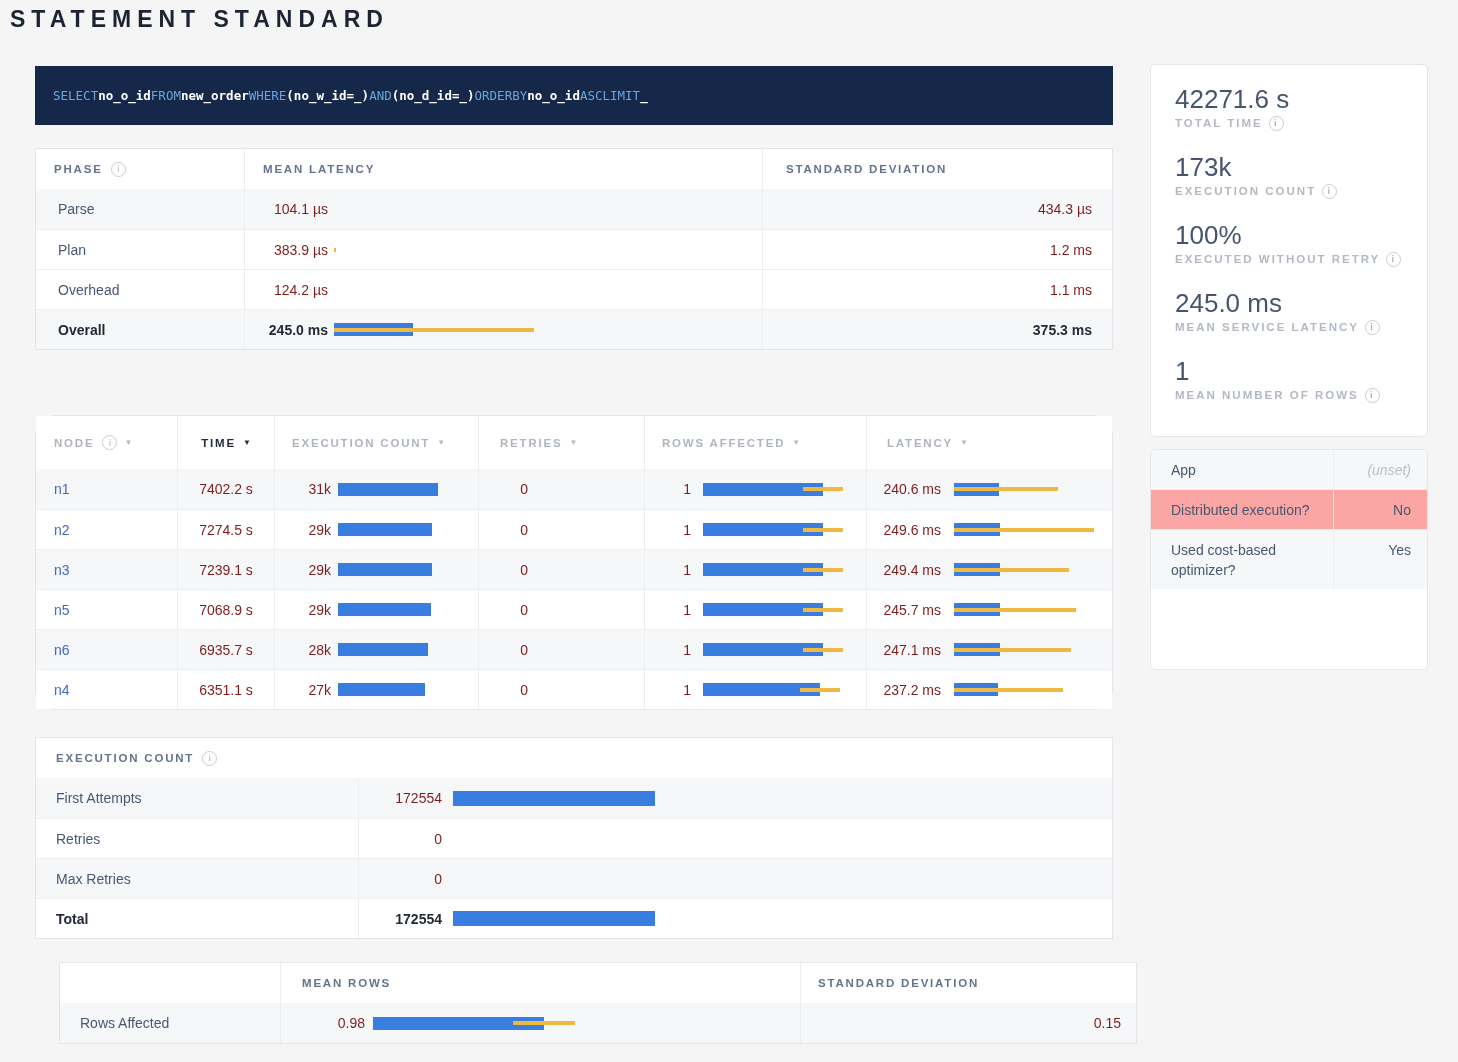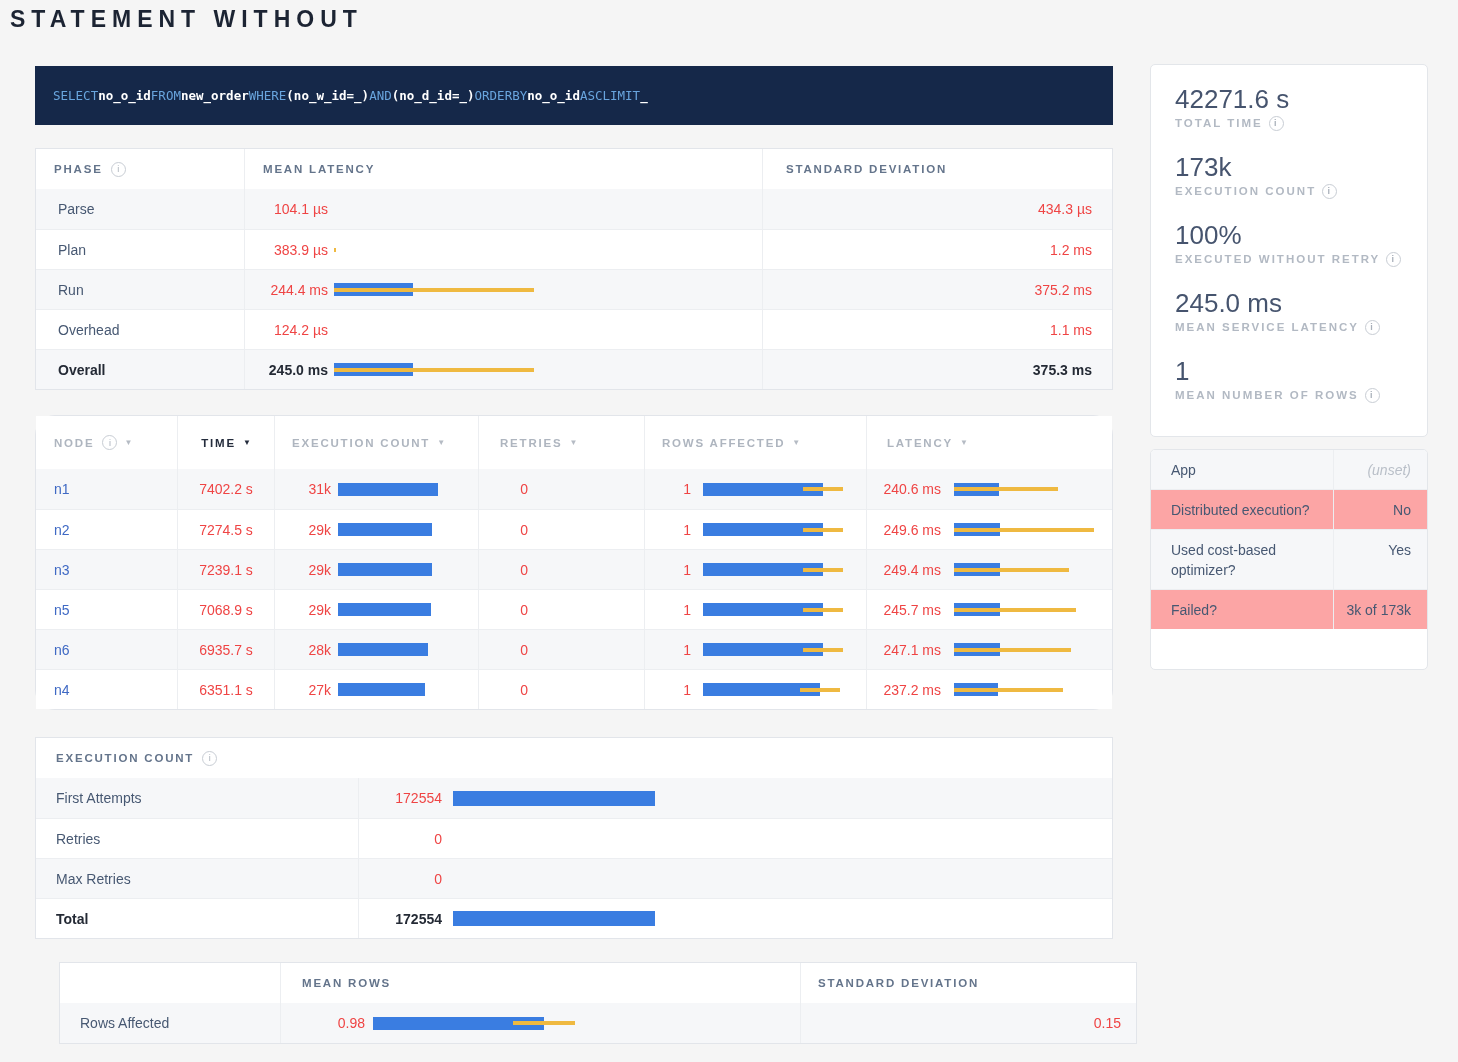--- a/index.html
+++ b/index.html
@@ -24,21 +24,21 @@
 
   .hlabel { font-size:11.5px; font-weight:700; letter-spacing:1.8px; color:#64748B; white-space:nowrap; }
   .hlabel.light { color:#AEB5BF; }
   .hlabel.dark  { color:#242C3C; }
   .sortarrow { font-size:8px; color:#B5BBC4; margin-left:7px; }
   .sortarrow.dark { color:#242C3C; }
   .info { width:15px; height:15px; min-width:15px; border:1px solid #C8CDD4; border-radius:50%;
           display:inline-flex; align-items:center; justify-content:center; font-size:9px;
           color:#A9B0BA; margin-left:8px; font-style:normal; background:#fff; }
 
-  .val { text-align:right; color:#ef4444; white-space:nowrap; }
+  .val { text-align:right; color:#7f1d1d; white-space:nowrap; }
   .boldtxt { font-weight:700; color:#242A35; }
   .link { color:#3F69C4; text-decoration:none; cursor:pointer; }
 
   .bar-wrap { position:relative; height:13px; display:flex; align-items:center; }
   .bar-blue { height:13px; background:#3A7DE1; }
   .bar-yellow { position:absolute; top:50%; transform:translateY(-50%); height:4px; background:#EFB941; }
 
   
   #phase-table { left:35px; top:148px; width:1078px; }
   .p-c1 { width:209px; padding-left:22px; }
@@ -93,21 +93,21 @@
                font-size:14px; line-height:20px; }
   .app-value { flex:1; padding:10px 16px 9px 6px; font-size:14px; line-height:20px;
                display:flex; justify-content:flex-end; text-align:right; color:#475872; }
   .app-value.unset { color:#B9BFC8; font-style:italic; }
 </style>
 </head>
 <body>
 
 <div class="stage">
 
-  <div class="page-title">STATEMENT WITHOUT</div>
+  <div class="page-title">STATEMENT STANDARD</div>
 
   <div class="sqlbox" id="sql-box"><span class="sql-kw">SELECT</span> <span class="sql-id">no_o_id</span> <span class="sql-kw">FROM</span> <span class="sql-id">new_order</span> <span class="sql-kw">WHERE</span> <span class="sql-id">(no_w_id</span> <span class="sql-id">=</span> <span class="sql-id">_)</span> <span class="sql-kw">AND</span> <span class="sql-id">(no_d_id</span> <span class="sql-id">=</span> <span class="sql-id">_)</span> <span class="sql-kw">ORDER</span> <span class="sql-kw">BY</span> <span class="sql-id">no_o_id</span> <span class="sql-kw">ASC</span> <span class="sql-kw">LIMIT</span> <span class="sql-id">_</span></div>
 
   <div class="tbl" id="phase-table">
     <div class="trow thead">
       <div class="cell p-c1">
         <span class="hlabel">PHASE</span>
         <span class="info">i</span>
       </div>
       <div class="cell p-c2">
@@ -135,35 +135,20 @@
             <span>Plan</span>
           </div>
           <div class="cell p-c2">
             <span class="val" style="width: 83px; display: inline-block;">383.9 µs</span>
             <span class="bar-wrap" style="width: 2px; margin-left: 6px;">
               <span class="bar-yellow" style="left: 0px; width: 2px;"></span>
             </span>
           </div>
           <div class="cell p-c3">
             <span class="val">1.2 ms</span>
-          </div>
-        </div>
-        <div class="trow stripe">
-          <div class="cell p-c1">
-            <span>Run</span>
-          </div>
-          <div class="cell p-c2">
-            <span class="val" style="width: 83px; display: inline-block;">244.4 ms</span>
-            <span class="bar-wrap" style="width: 200px; margin-left: 6px;">
-              <span class="bar-blue" style="width: 79px;"></span>
-              <span class="bar-yellow" style="left: 0px; width: 200px;"></span>
-            </span>
-          </div>
-          <div class="cell p-c3">
-            <span class="val">375.2 ms</span>
           </div>
         </div>
         <div class="trow">
           <div class="cell p-c1">
             <span>Overhead</span>
           </div>
           <div class="cell p-c2">
             <span class="val" style="width: 83px; display: inline-block;">124.2 µs</span>
             <span class="bar-wrap" style="width: 0px; margin-left: 6px;"></span>
           </div>
@@ -516,19 +501,15 @@
         <div class="app-value unset">(unset)</div>
       </div>
       <div class="app-row">
         <div class="app-label">Distributed execution?</div>
         <div class="app-value">No</div>
       </div>
       <div class="app-row stripe">
         <div class="app-label">Used cost-based optimizer?</div>
         <div class="app-value">Yes</div>
       </div>
-      <div class="app-row">
-        <div class="app-label">Failed?</div>
-        <div class="app-value">3k of 173k</div>
-      </div>
     </div>
 
 </div>
 
 </body></html>

